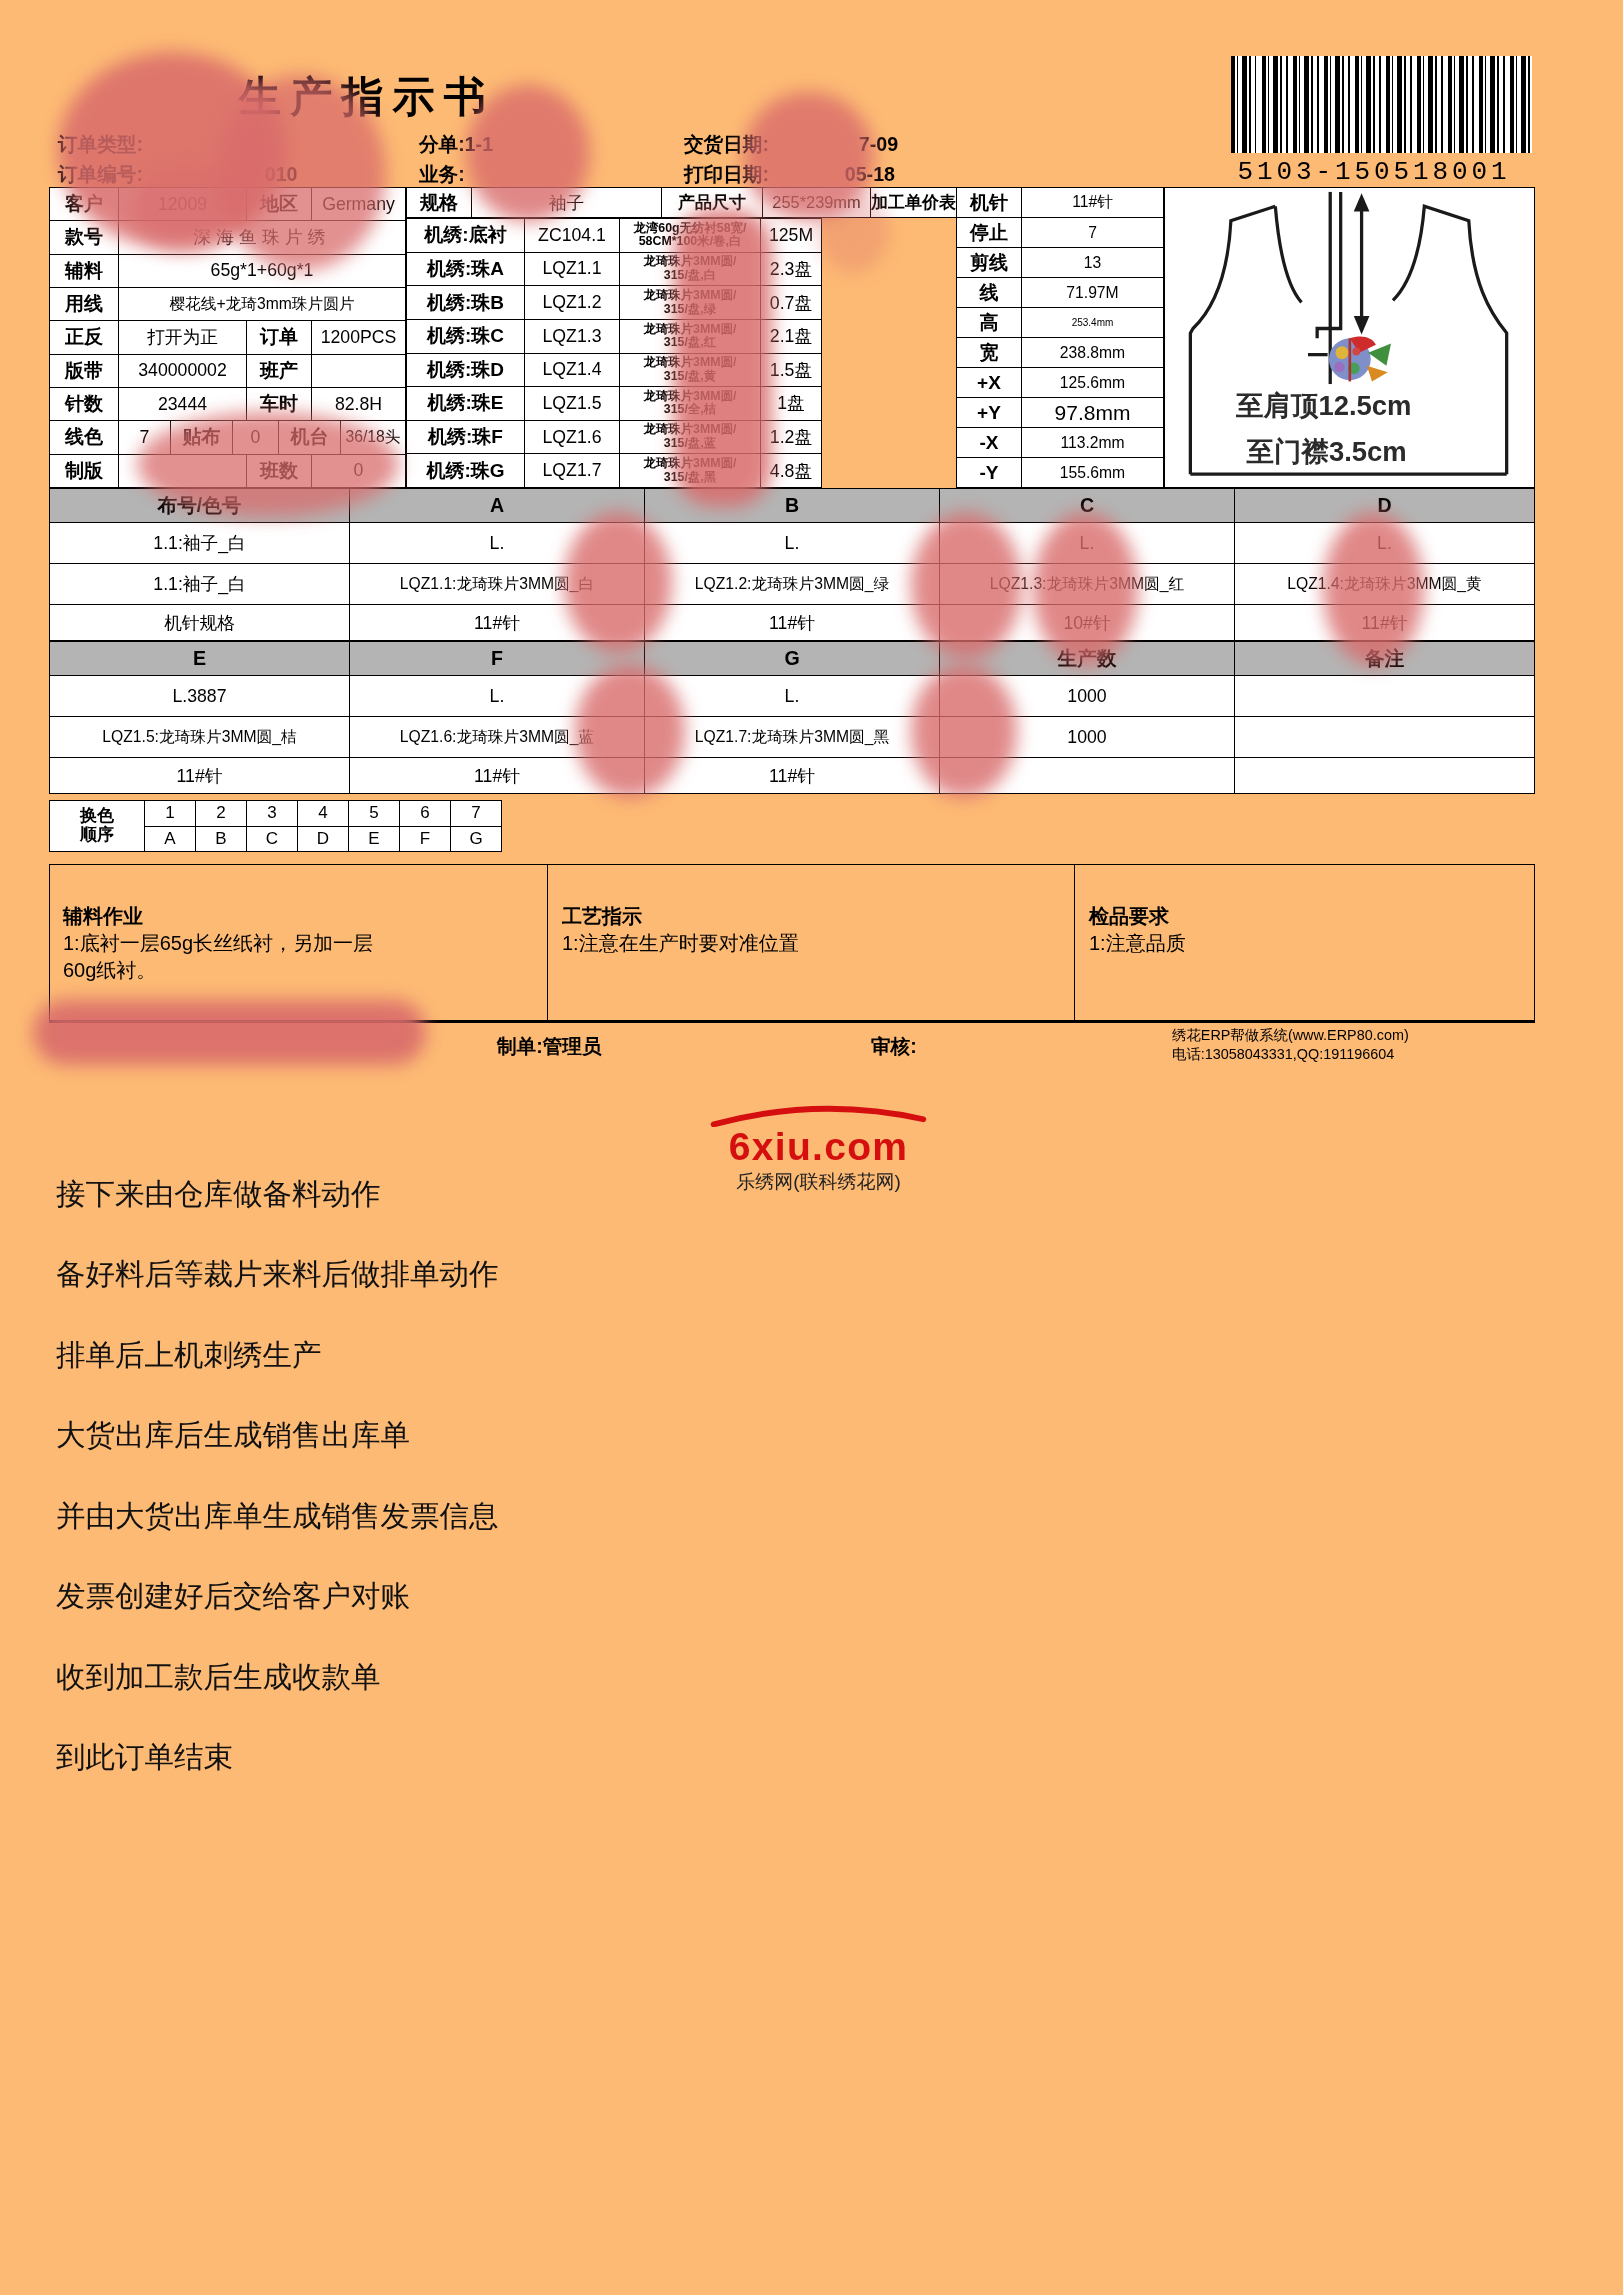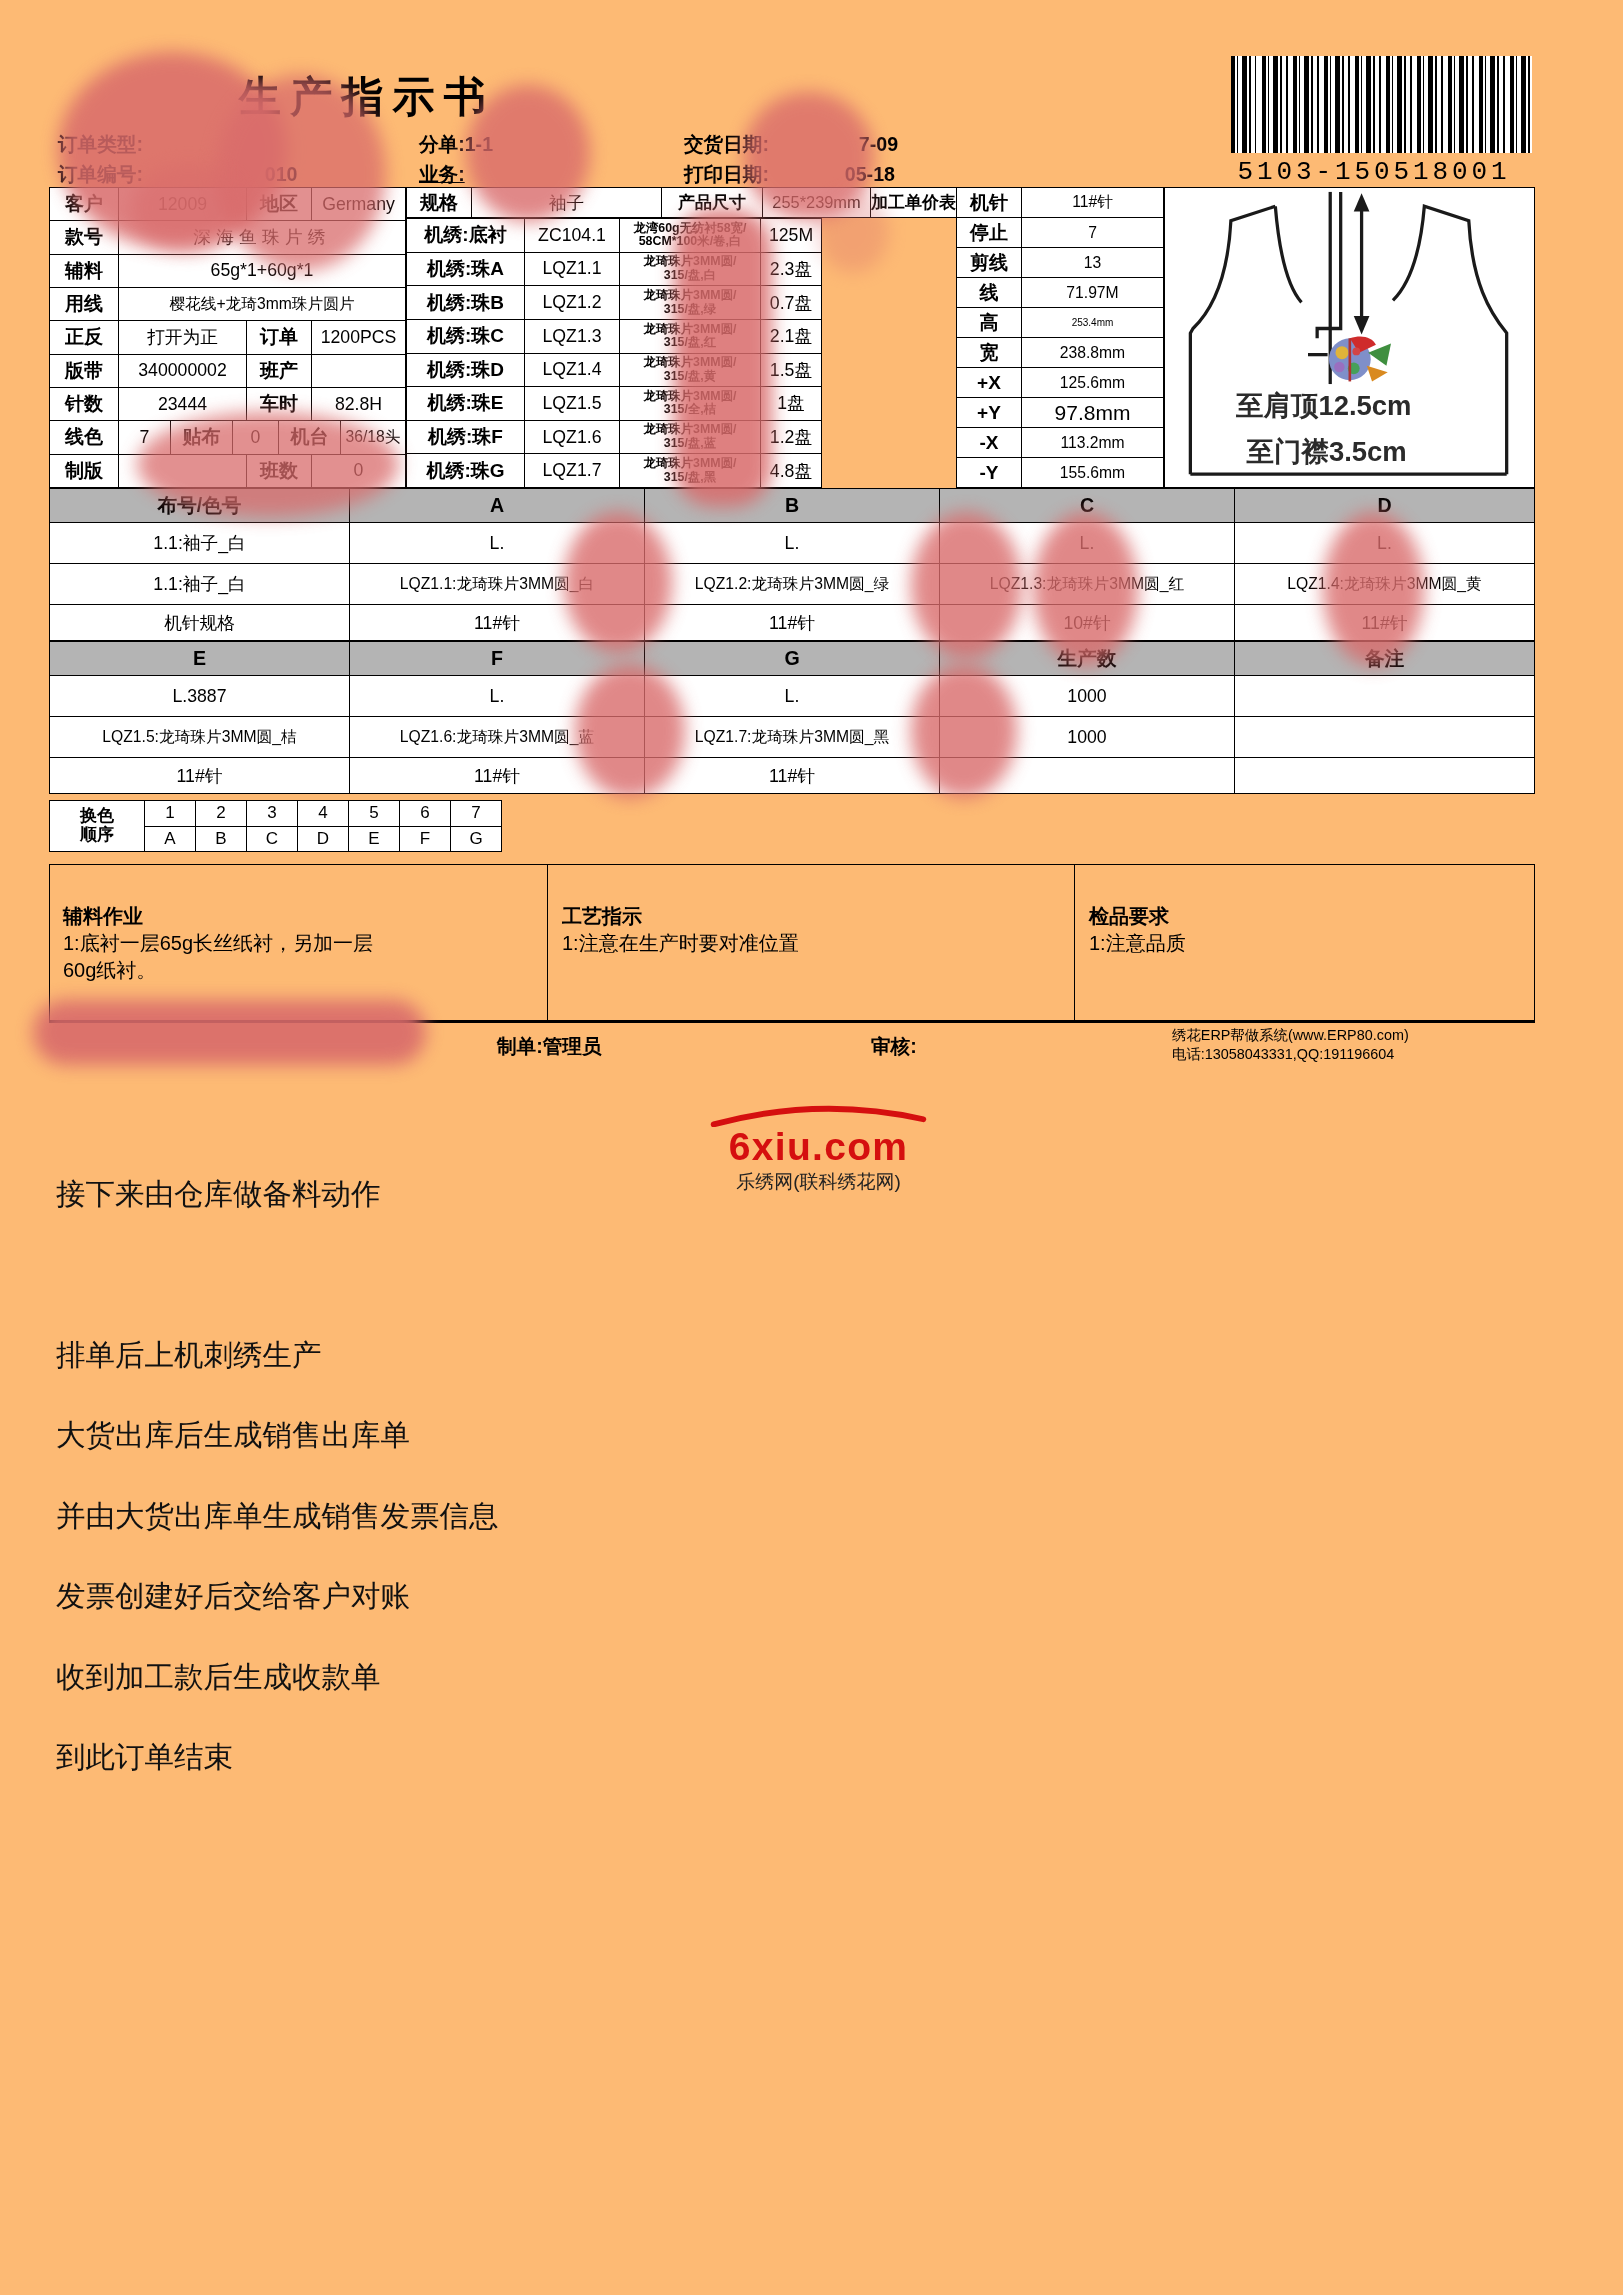--- a/index.html
+++ b/index.html
@@ -42,21 +42,21 @@
 
   <div class="title">生产指示书</div>
 
   <div class="hline" style="left:58px;top:131px;">订单类型:</div>
   <div class="hline" style="left:58px;top:161px;">
     <span>订单编号:</span>
     <span style="display:inline-block;width:111px;"></span>
     <span>010</span>
   </div>
   <div class="hline" style="left:419px;top:131px;">分单:1-1</div>
-  <div class="hline" style="left:419px;top:161px;text-decoration:underline;">业务:</div>
+  <div class="hline" style="left:419px;top:161px;">业务:</div>
   <div class="hline" style="left:684px;top:131px;">
     <span>交货日期:</span>
     <span style="display:inline-block;width:79px;"></span>
     <span>7-09</span>
   </div>
   <div class="hline" style="left:684px;top:161px;">
     <span>打印日期:</span>
     <span style="display:inline-block;width:65px;"></span>
     <span>05-18</span>
   </div>
@@ -392,20 +392,21 @@
 
   <div class="logo">
     <svg width="223" height="22" viewBox="0 0 340 34" style="display:block;margin:0 auto;">
       <path d="M8,30 Q170,-14 332,22" fill="none" stroke="#d50f0f" stroke-width="9" stroke-linecap="round"></path>
     </svg>
     <div class="logo-main">6xiu.com</div>
     <div class="logo-sub">乐绣网(联科绣花网)</div>
   </div>
 
   <div class="para" style="top:1175px;">接下来由仓库做备料动作</div>
+  <div class="para" style="top:1255px;">备好料后等裁片来料后做排单动作</div>
   <div class="para" style="top:1336px;">排单后上机刺绣生产</div>
   <div class="para" style="top:1416px;text-align:center;">大货出库后生成销售出库单</div>
   <div class="para" style="top:1497px;">并由大货出库单生成销售发票信息</div>
   <div class="para" style="top:1577px;">发票创建好后交给客户对账</div>
   <div class="para" style="top:1658px;">收到加工款后生成收款单</div>
   <div class="para" style="top:1738px;">到此订单结束</div>
 
   <div class="blob" style="left:58px;top:52px;width:229px;height:196px;opacity:.85;"></div>
   <div class="blob" style="left:216px;top:75px;width:170px;height:196px;opacity:.75;"></div>
   <div class="blob" style="left:466px;top:85px;width:124px;height:137px;opacity:.8;"></div>

